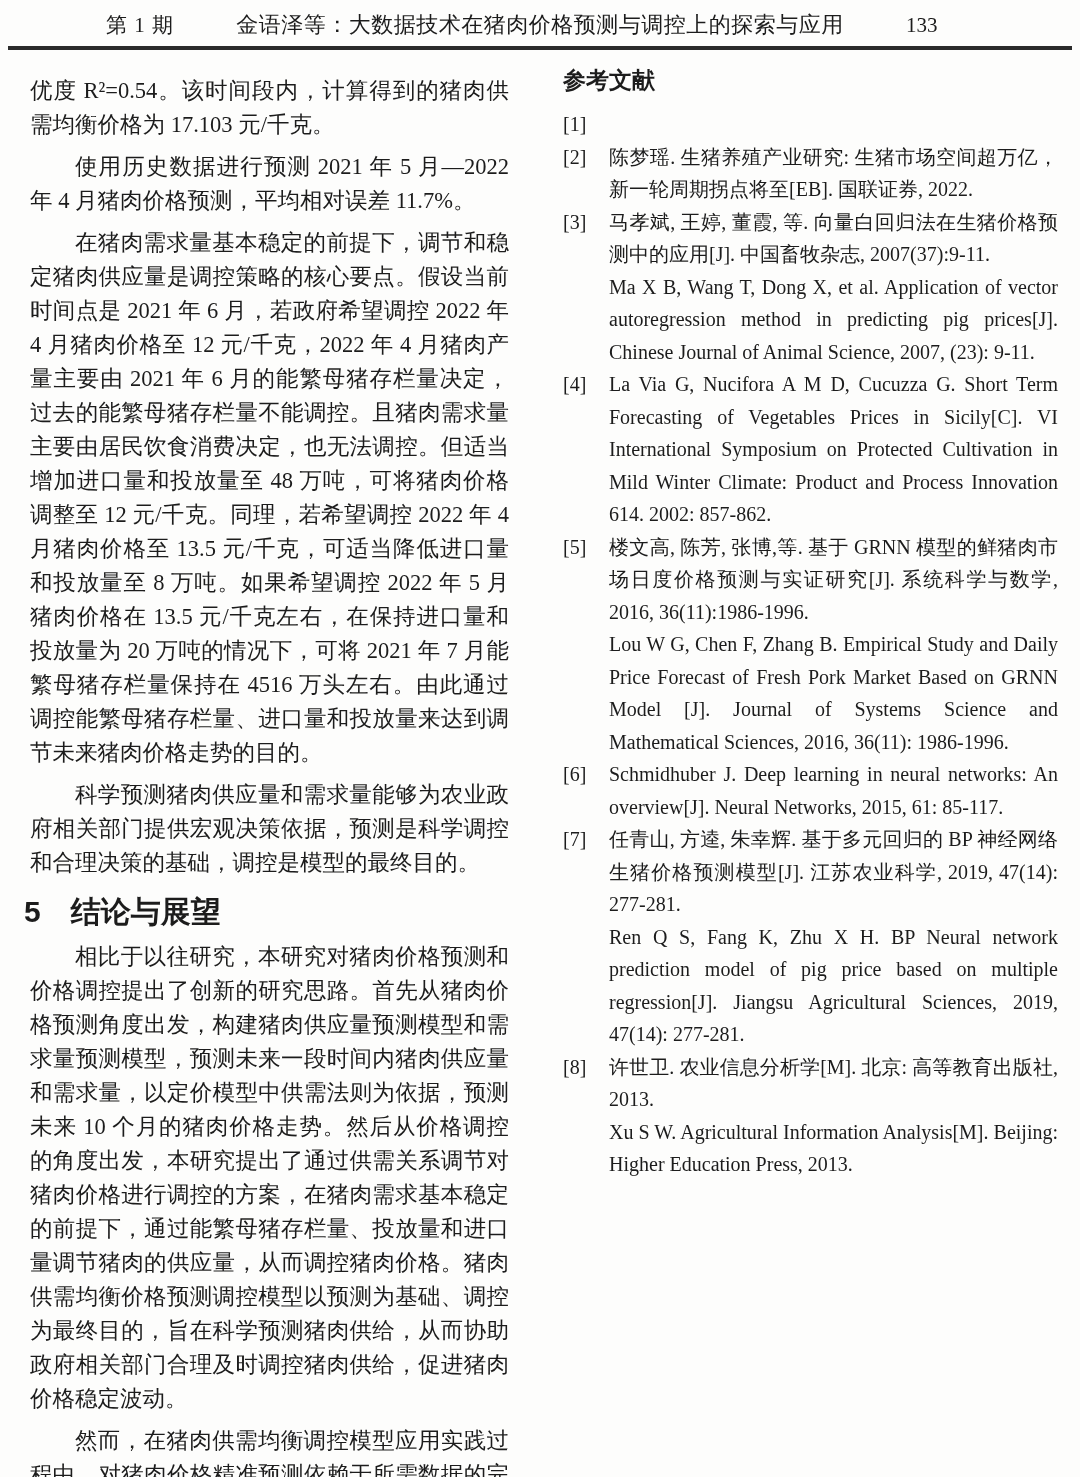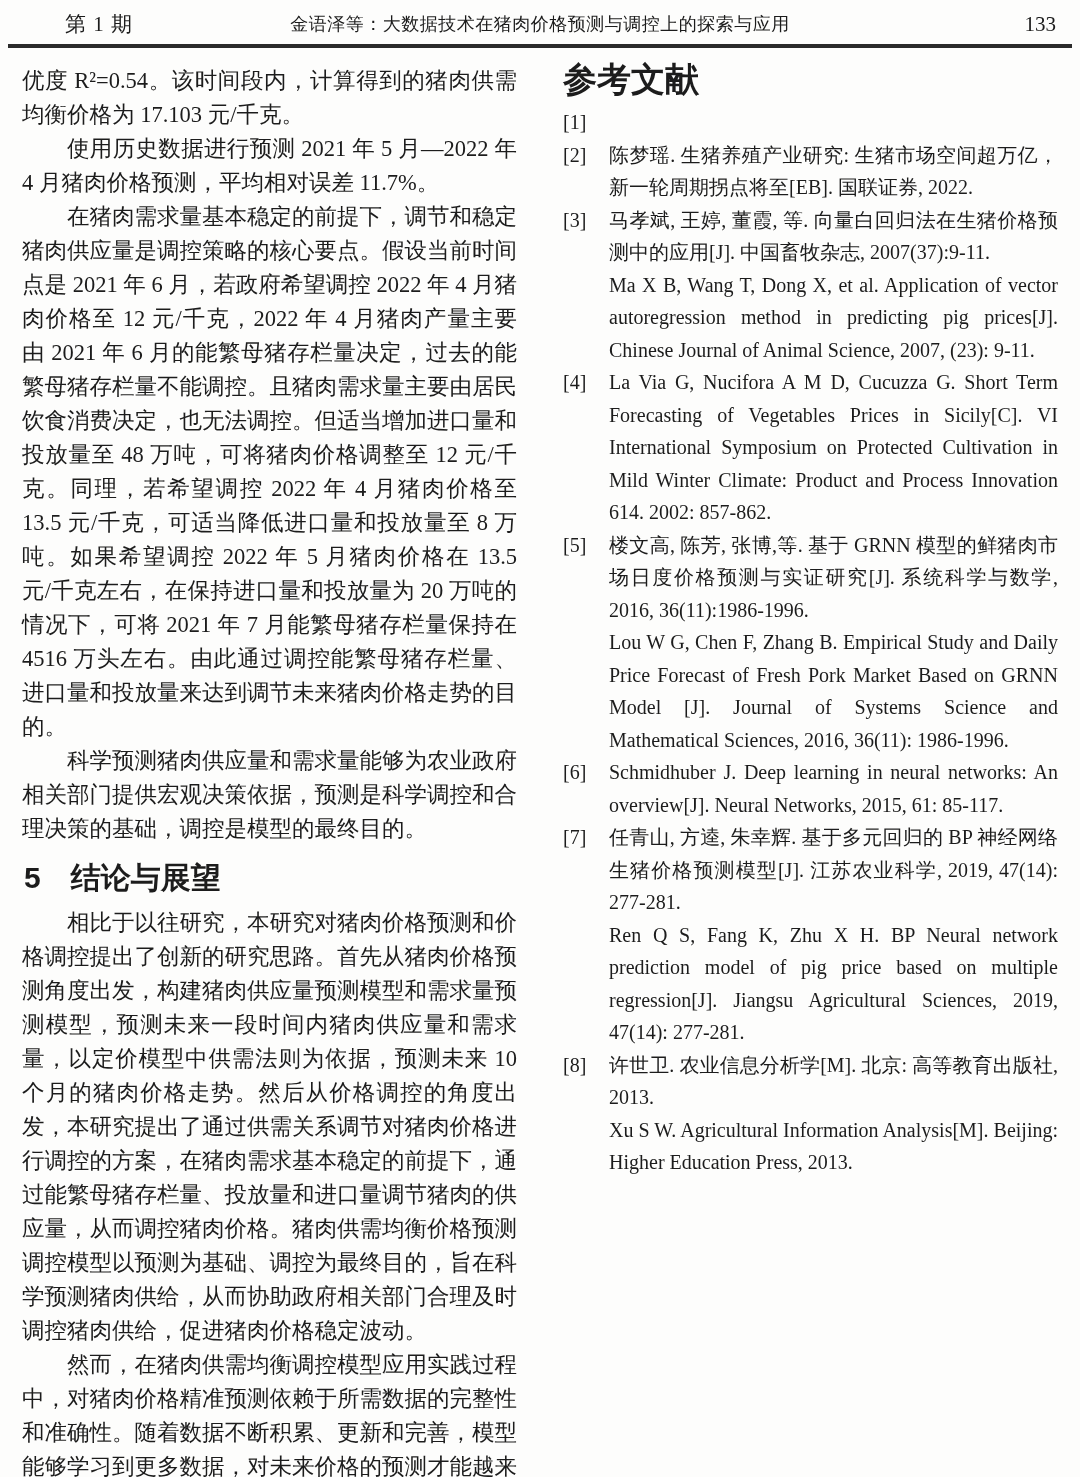--- a/index.html
+++ b/index.html
@@ -19,60 +19,60 @@
     box-sizing: border-box;
   }
   
   .page-header {
     display: grid;
     grid-template-columns: 150px 1fr 150px;
     align-items: center;
     padding: 10px 24px 4px 24px;
     font-size: 21px;
   }
-  .issue { text-align: center; letter-spacing: 1px; }
-  .running-title { text-align: center; font-size: 18px; letter-spacing: 0.5px; }
-  .page-number { text-align: right; }
+  .issue { text-align: right; letter-spacing: 1px; }
+  .running-title { text-align: center; font-size: 22px; letter-spacing: 0.5px; }
+  .page-number { }
   .header-rule {
     height: 0;
     border-bottom: 4px solid #2b2b2b;
     margin: 2px 8px 0 8px;
   }
   
   .columns {
     display: grid;
     grid-template-columns: 1fr 1fr;
     column-gap: 46px;
     padding: 16px 22px 0 22px;
     box-sizing: border-box;
   }
   
   .col-left {
     font-size: 22.5px;
     line-height: 34px;
     text-align: justify;
   }
-  .para { margin: 0; }
+  .para { margin: 8px; }
   .para.indent { text-indent: 2em; }
   .section-heading {
     font-family: "Liberation Sans", "DejaVu Sans", sans-serif;
     font-weight: bold;
     font-size: 30px;
     line-height: 36px;
     margin: 14px 0 10px 2px;
     display: flex;
     align-items: baseline;
   }
   .section-heading .num { margin-right: 30px; }
   
   .col-right { font-size: 20px; line-height: 32.5px; }
   .refs-heading {
-    font-family: Liberation Serif, serif;
+    font-family: Liberation Mono, monospace;
     font-weight: bold;
-    font-size: 34px;
+    font-size: 23px;
     line-height: 32px;
     margin: 0 0 10px 0;
   }
   .ref-list { list-style: none; margin: 0; padding: 0; }
   .ref-item { display: flex; }
   .ref-id { flex: 0 0 46px; }
   .ref-body { flex: 1; text-align: justify; }
   .ref-zh, .ref-en { margin: 0; }
 </style>
 </head>

